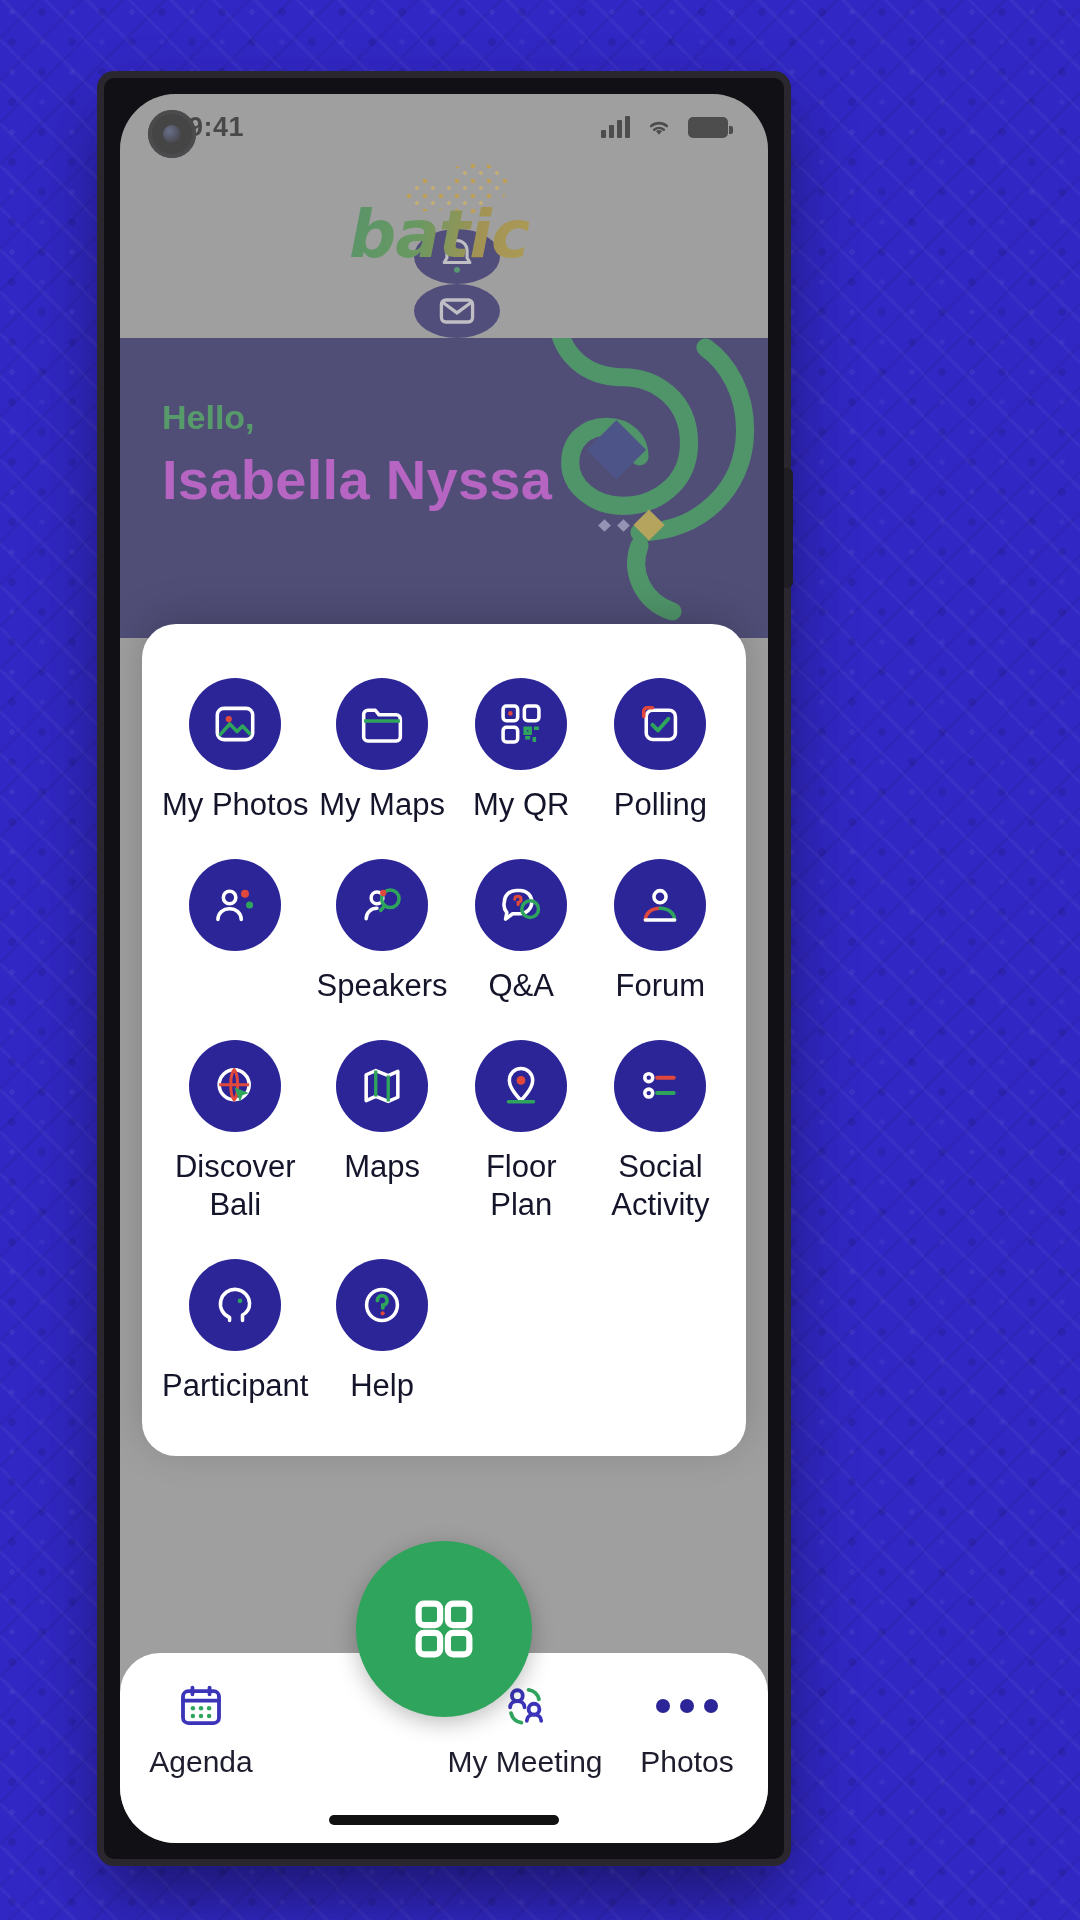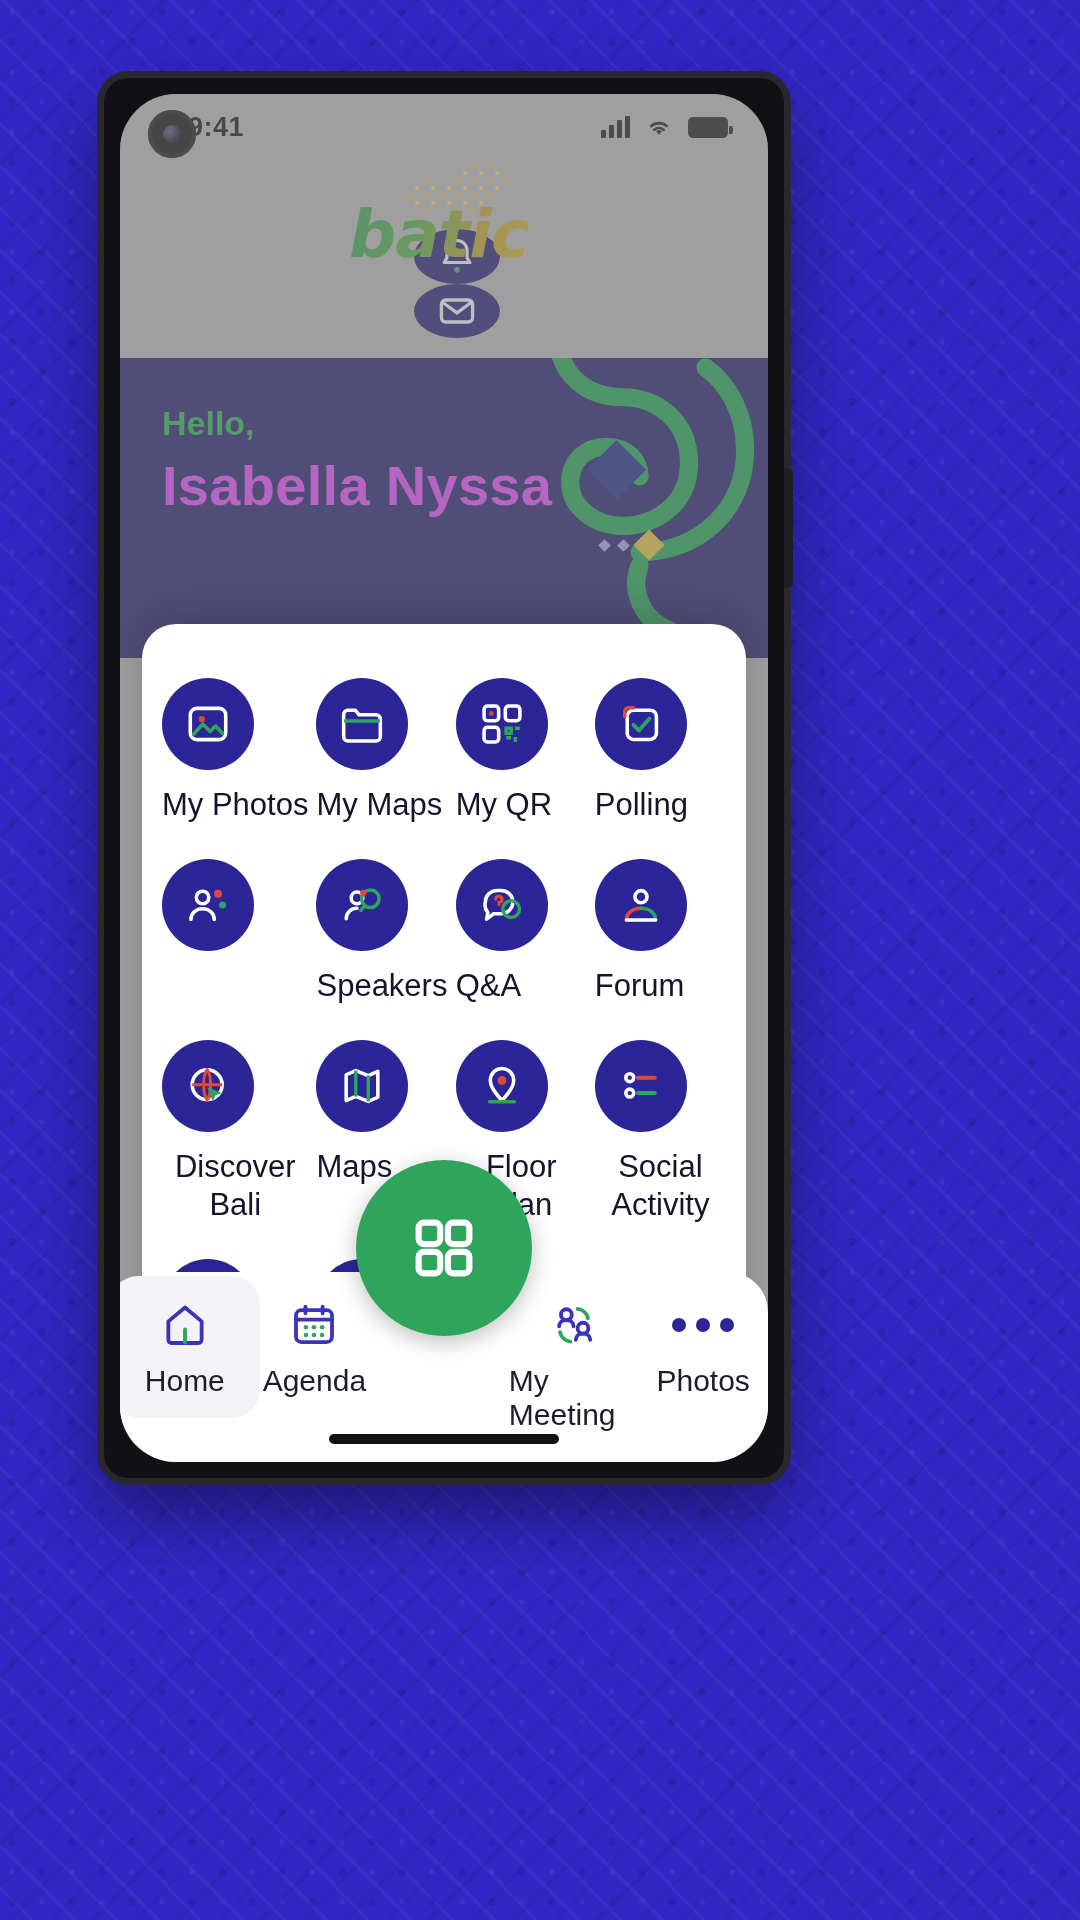--- a/index.html
+++ b/index.html
@@ -18,22 +18,22 @@
       radial-gradient(circle at 42px 42px, rgba(255,255,255,0.045) 2.5px, transparent 3px),
       radial-gradient(circle at 42px 12px, rgba(0,0,0,0.10) 3.5px, transparent 4px),
       radial-gradient(circle at 12px 42px, rgba(0,0,0,0.10) 3.5px, transparent 4px),
       repeating-linear-gradient(45deg, rgba(255,255,255,0.035) 0 3px, transparent 3px 30px),
       repeating-linear-gradient(-45deg, rgba(0,0,0,0.05) 0 3px, transparent 3px 30px);
     background-size:60px 60px,60px 60px,60px 60px,60px 60px,84px 84px,84px 84px;
   }
   
   #phone {
     position:absolute; left:104px; top:78px;
-    width:680px; height:1400px;
-    border-radius:24px;
+    width:680px; height:1781px;
+    border-radius:10px;
     background:#111014;
     box-shadow:0 0 0 7px #2a282e, 0 34px 70px rgba(0,0,0,0.45);
     padding:16px;
   }
   #phone::after{
     content:""; position:absolute; right:-9px; top:390px;
     width:9px; height:120px; border-radius:0 6px 6px 0; background:#201e25;
   }
   #screen {
     position:relative; width:100%; height:100%;
@@ -94,23 +94,22 @@
     -webkit-background-clip:text; background-clip:text; color:transparent;
     font-family:"DejaVu Sans", sans-serif;
   }
   #appbar .spacer{ flex:1; }
   .round-btn{
     width:86px; height:86px; border-radius:50%; background:#231d6e;
     display:flex; align-items:center; justify-content:center; margin-left:26px;
   }
   
   #hero{
-    position:relative; background:#1f1d66; padding:46px 42px 0 42px; height:300px;
+    position:relative; background:#1f1d66; padding:60px 42px 0 42px; height:300px;
     overflow:hidden;
-    margin-top:20px;
   }
   #hero .hello{ color:#2fa84f; font-size:34px; font-weight:600; }
   #hero .uname{ color:#d946ef; font-size:56px; font-weight:700; margin-top:10px; letter-spacing:.3px; }
   #ornament{
     position:absolute; right:-20px; top:-40px; width:330px; height:330px;
     color:#21a44e; opacity:.95;
   }
   #diamonds{ position:absolute; left:480px; top:176px; display:flex; align-items:center; gap:10px; }
   .dmd{ width:14px; height:14px; background:#d8b93a; transform:rotate(45deg); }
   .dmd.s{ width:9px; height:9px; background:#9d9bd6; }
@@ -129,21 +128,21 @@
   }
   #minicard .n{ color:#b8912a; font-size:32px; font-weight:700; }
 
   
   #sheet{
     position:absolute; left:22px; right:22px; top:530px;
     background:#ffffff; border-radius:34px; padding:42px 16px 36px 16px;
     box-shadow:0 -8px 40px rgba(0,0,0,0.18);
   }
   #grid{ display:grid; grid-template-columns:repeat(4,1fr); row-gap:8px; }
-  .cell{ display:flex; flex-direction:column; align-items:flex-start; padding:12px 4px 14px; }
+  .cell{ display:flex; flex-direction:column; align-items:center; padding:12px 4px 14px; }
   .ic{
     width:92px; height:92px; border-radius:50%; background:#2b2597;
     display:flex; align-items:center; justify-content:center; margin-bottom:16px;
   }
   .cell .lb{
     font-size:31px; color:#14142b; text-align:center; line-height:1.25; max-width:150px;
   }
 
   
   #navwrap{ position:absolute; left:0; right:0; bottom:0; height:190px; }
@@ -416,27 +415,20 @@
             </svg>
           </div>
           <div class="lb">Help</div>
         </div>
 
       </div>
     </div>
 
     <div id="navwrap">
       <div id="nav">
-        <div class="navitem active">
-          <svg width="54" height="54" viewBox="0 0 24 24">
-            <path d="M4.6 10.4L12 4.2l7.4 6.2v8.2a1.4 1.4 0 0 1-1.4 1.4H6a1.4 1.4 0 0 1-1.4-1.4z" fill="none" stroke="#3b34b8" stroke-width="1.7" stroke-linejoin="round"></path>
-            <path d="M12 19.8V14" stroke="#2fa45c" stroke-width="1.7" stroke-linecap="round"></path>
-          </svg>
-          <div class="nlb">Home</div>
-        </div>
 
         <div class="navitem">
           <svg width="54" height="54" viewBox="0 0 24 24">
             <rect x="4" y="5.4" width="16" height="14.2" rx="2.4" fill="none" stroke="#3b34b8" stroke-width="1.7"></rect>
             <path d="M4 9.6h16M8.2 3.8v3M15.8 3.8v3" stroke="#3b34b8" stroke-width="1.7" stroke-linecap="round"></path>
             <g fill="#2fa45c">
               <circle cx="8.4" cy="13" r="1"></circle>
                 <circle cx="12" cy="13" r="1"></circle>
                 <circle cx="15.6" cy="13" r="1"></circle>
               <circle cx="8.4" cy="16.4" r="1"></circle>

